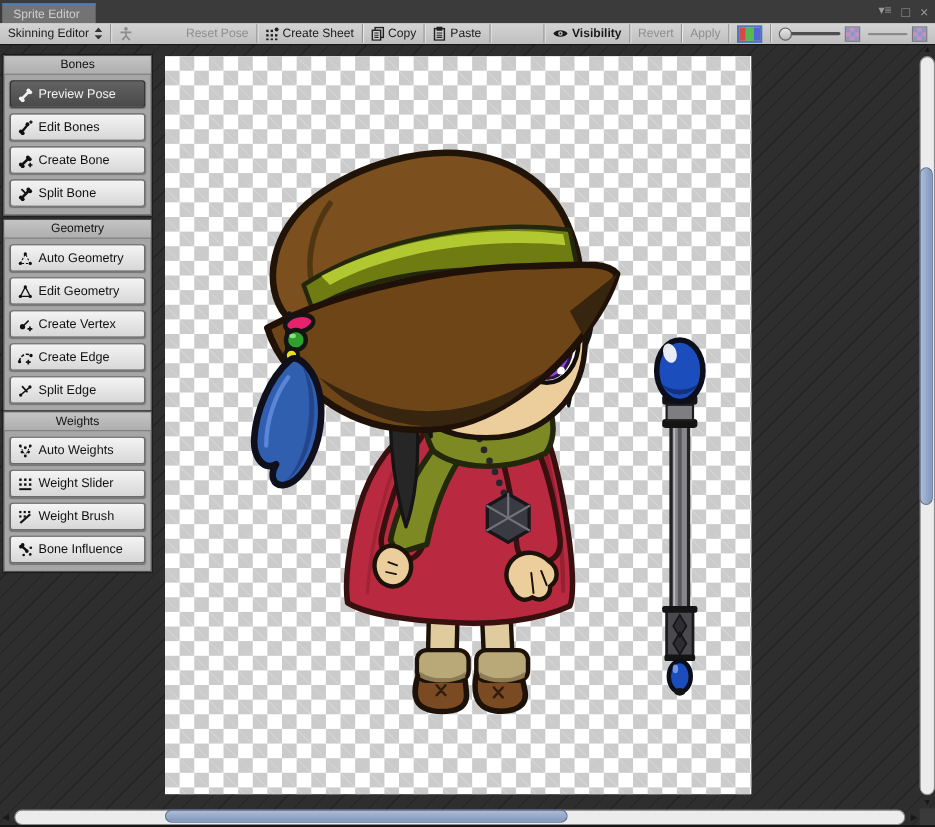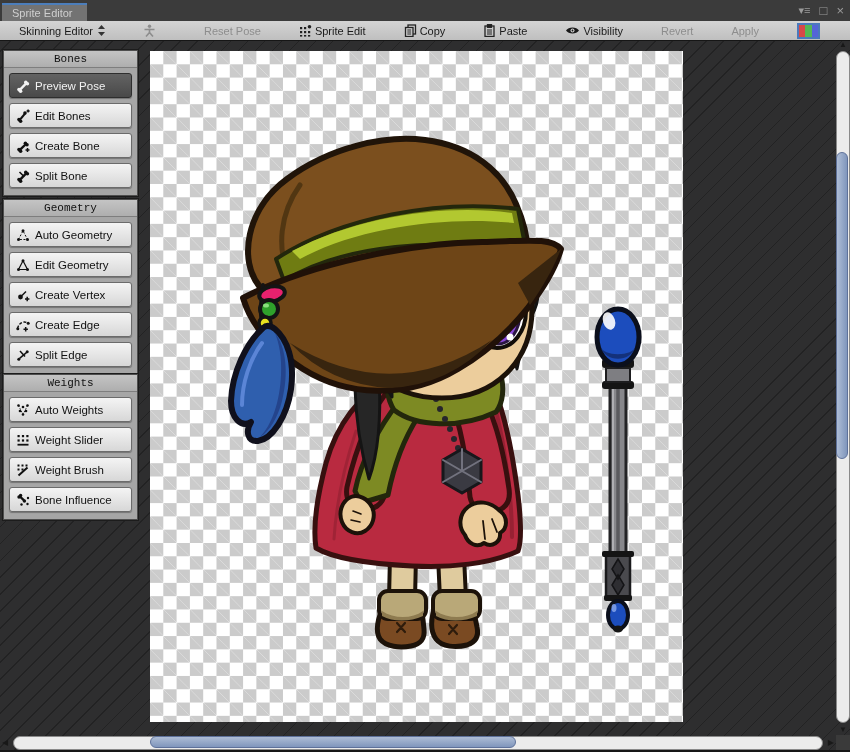--- a/index.html
+++ b/index.html
@@ -10,41 +10,41 @@
   
   .titlebar{position:absolute;left:0;top:0;width:850px;height:21px;background:#3b3b3b;}
   .tab{position:absolute;left:2px;top:3px;height:16px;padding:1px 14px 0 10px;background:#737373;
     border-top:2px solid #4c7ebb;color:#cfcfcf;font-size:11px;line-height:15px;}
   .win-controls{position:absolute;right:6px;top:2px;display:flex;gap:9px;color:#9b9b9b;font-size:13px;line-height:17px;}
   .win-controls span{cursor:default;}
   
   .toolbar{position:absolute;left:0;top:21px;width:850px;height:19px;
     background:linear-gradient(#d4d4d4,#bfbfbf);border-bottom:1px solid #161616;
     display:flex;align-items:stretch;font-size:11px;color:#1a1a1a;}
-  .titem{display:flex;align-items:center;gap:3px;padding:0 19px;white-space:nowrap;justify-content:space-between;}
+  .titem{display:flex;align-items:center;gap:3px;padding:0 7px;white-space:nowrap;justify-content:space-between;}
   .titem.disabled{color:#8d8d8d;gap:48px;}
   .sep{width:1px;background:#969696;box-shadow:1px 0 0 #e6e6e6;margin:1px 0;}
   .spacer{flex:1;}
   .dd-arrows{display:inline-block;margin-left:2px;}
   .ticon{display:inline-block;vertical-align:middle;}
   .swatch-btn{width:19px;height:12px;border:2px solid #4a79bc;display:flex;}
   .swatch-btn i{flex:1;}
   .slider{display:flex;align-items:center;gap:0;}
   .slider .track{height:3px;background:#4e4e4e;border-radius:2px;width:46px;}
   .slider .track.thin{height:2px;background:#8a8a8a;width:36px;}
   .slider .knob{width:10px;height:10px;border-radius:50%;background:linear-gradient(#e8e8e8,#b9b9b9);
     border:1px solid #5f5f5f;margin-right:-2px;z-index:1;}
   .chip{width:12px;height:12px;margin-left:4px;border:1px solid #777;
     background-image:conic-gradient(#c394b8 25%,#8d95cc 0 50%,#c394b8 0 75%,#8d95cc 0);
     background-size:8px 8px;}
   
   .panel{position:absolute;left:3px;width:133px;background:#a6a6a6;border:1px solid #4e4e4e;
     box-shadow:0 0 0 1px #1c1c1c;}
   .panel .hdr{height:16px;line-height:16px;text-align:center;font-size:11px;color:#111;
-    background:linear-gradient(#c4c4c4,#aeaeae);border-bottom:1px solid #7e7e7e;font-family:Liberation Mono, monospace;}
+    background:linear-gradient(#c4c4c4,#aeaeae);border-bottom:1px solid #7e7e7e;}
   .panel .body{padding:5px 5px 2px 5px;}
   .pbtn{height:23px;margin-bottom:5px;display:flex;align-items:center;gap:5px;padding:0 4px 0 6px;
     border:1px solid #6b6b6b;border-radius:3px;background:linear-gradient(#f4f4f4,#d7d7d7);
     font-size:11.5px;color:#111;box-shadow:0 1px 1px rgba(0,0,0,.3);cursor:default;}
   .pbtn.sel{background:linear-gradient(#636363,#494949);color:#f2f2f2;border-color:#2e2e2e;}
   .bicon{flex:0 0 auto;}
   .pbtn .lbl{white-space:nowrap;}
   
   .canvas{position:absolute;left:150px;top:51px;width:533px;height:671px;background:#fff;
     background-image:
@@ -106,21 +106,21 @@
             <rect x="5" y="3" width="2.2" height="2.2"></rect>
             <rect x="1" y="7" width="2.2" height="2.2"></rect>
             <rect x="5" y="7" width="2.2" height="2.2"></rect>
             <rect x="1" y="11" width="2.2" height="1.6"></rect>
             <rect x="5" y="11" width="2.2" height="1.6"></rect>
             <rect x="9" y="7" width="2.2" height="2.2"></rect>
             <rect x="9" y="11" width="2.2" height="1.6"></rect>
             <circle cx="10.5" cy="2.8" r="1.8"></circle>
           </g>
         </svg>
-      <span>Sprite Edit</span>
+      <span>Create Sheet</span>
     </div>
     <div class="sep"></div>
     <div class="titem">
       <svg class="ticon" width="13" height="13" viewBox="0 0 13 13">
           <g fill="none" stroke="#222" stroke-width="1.3">
             <rect x="4" y="1" width="7.5" height="9"></rect>
             <rect x="1.5" y="3.5" width="7.5" height="9" fill="#cfcfcf"></rect>
             <path d="M3.3 6 H7.2 M3.3 8 H7.2 M3.3 10 H7.2" stroke-width="1"></path>
           </g>
         </svg>
@@ -139,21 +139,21 @@
     </div>
     <div class="sep"></div>
     <div class="spacer"></div>
     <div class="sep"></div>
     <div class="titem">
       <svg class="ticon" width="15" height="11" viewBox="0 0 15 11">
           <path d="M1 5.5 C3.5 1.5 11.5 1.5 14 5.5 C11.5 9.5 3.5 9.5 1 5.5 Z" fill="#1a1a1a"></path>
           <circle cx="7.5" cy="5.5" r="2" fill="#cfcfcf"></circle>
           <circle cx="7.5" cy="5.5" r="0.9" fill="#1a1a1a"></circle>
         </svg>
-      <span style="font-weight:normal;">Visibility</span>
+      <span style="font-weight:bold;">Visibility</span>
     </div>
     <div class="sep"></div>
     <div class="titem disabled">
         <span>Revert</span>
       </div>
     <div class="sep"></div>
     <div class="titem disabled">
         <span>Apply</span>
       </div>
     <div class="sep"></div>

